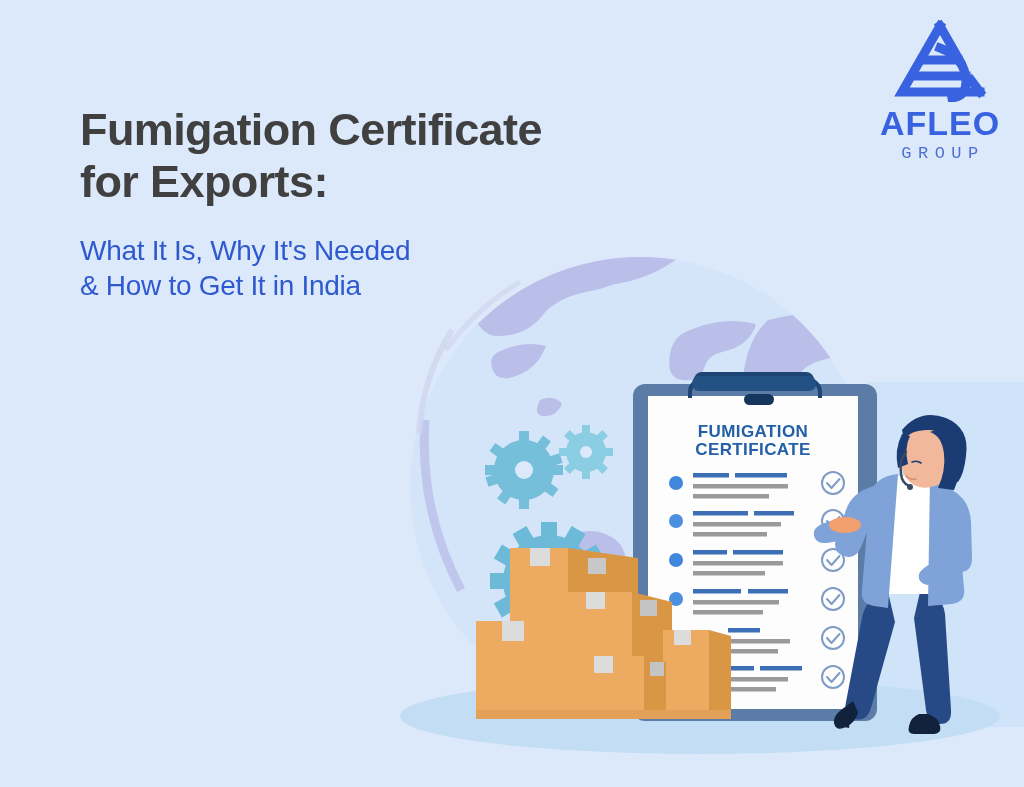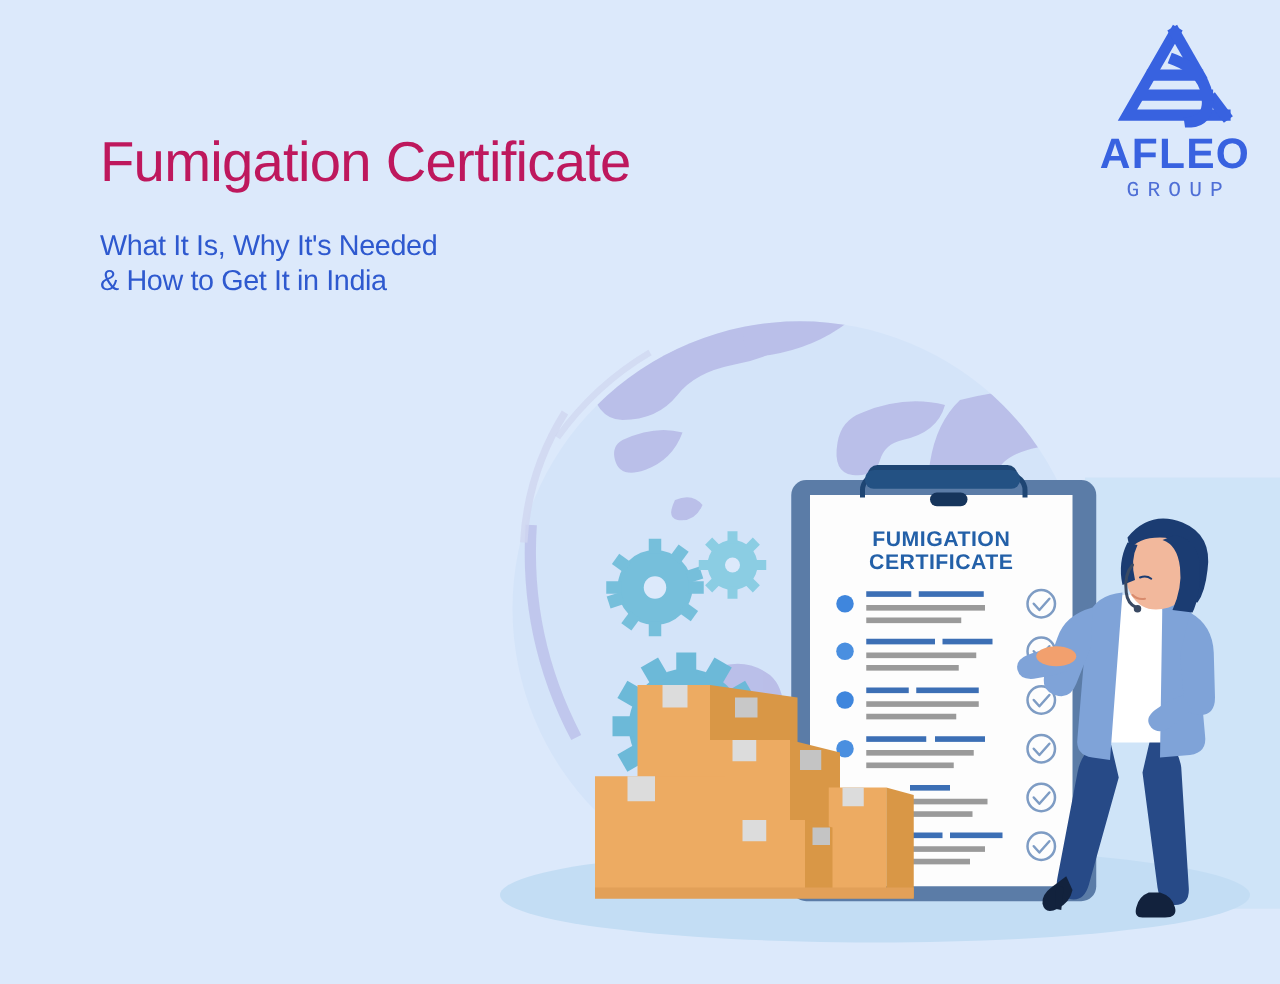--- a/index.html
+++ b/index.html
@@ -25,25 +25,25 @@
     color:#3862e0;margin-top:4px;
   }
   .logo-sub{
     font-size:17px;font-weight:normal;letter-spacing:6.5px;line-height:1;
     color:#4f6fd6;margin-top:5px;margin-right:-6px;font-family:Liberation Mono, monospace;
   }
 
   
   .headline-block{position:absolute;left:80px;top:104px;width:620px;}
   .headline{
-    font-size:45px;font-weight:normal;line-height:1.16;letter-spacing:-0.6px;
-    color:#be185d;margin:0;
+    font-size:45px;font-weight:bold;line-height:1.16;letter-spacing:-0.6px;
+    color:#404040;margin:0;
   }
   .subhead{
-    font-size:23px;font-weight:normal;line-height:1.23;letter-spacing:-0.3px;
+    font-size:28px;font-weight:normal;line-height:1.23;letter-spacing:-0.3px;
     color:#2e59cf;margin:26px 0 0 0;
   }
 
   
   .art{position:absolute;left:0;top:0;width:1012px;height:787px;}
   .art svg{display:block;}
 </style>
 </head>
 <body>
 
@@ -299,20 +299,21 @@
 
         <path d="M906 452 q-7 8 -5 22 q1 9 8 12" stroke="#3a4a63" stroke-width="2.4" fill="none" stroke-linecap="round"></path>
         <circle cx="910" cy="487" r="3" fill="#3a4a63"></circle>
       </g>
     </svg>
   </div>
 
   <div class="headline-block">
     <h1 class="headline">
       <span>Fumigation Certificate</span><br>
+      <span>for Exports:</span>
     </h1>
     <p class="subhead">
       <span>What It Is, Why It's Needed</span><br>
       <span>&amp; How to Get It in India</span>
     </p>
   </div>
 
   <div class="logo">
     <svg class="logo-mark" viewBox="0 0 104 84" xmlns="http://www.w3.org/2000/svg">
       <g fill="none" stroke="#3862e0" stroke-width="9" stroke-linecap="square">

